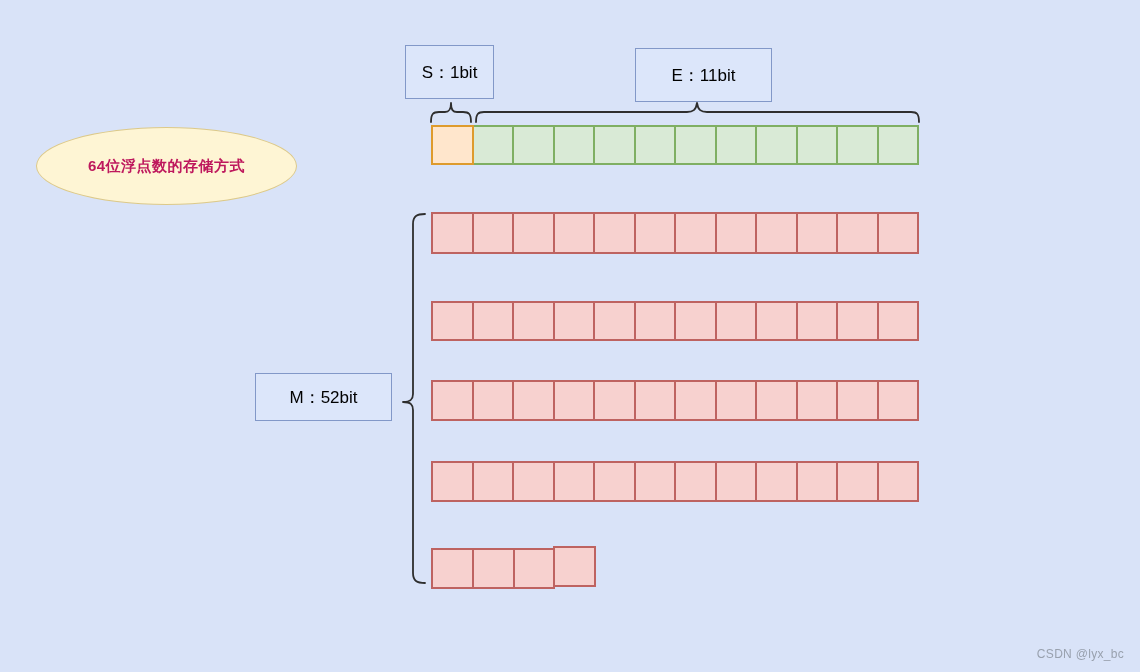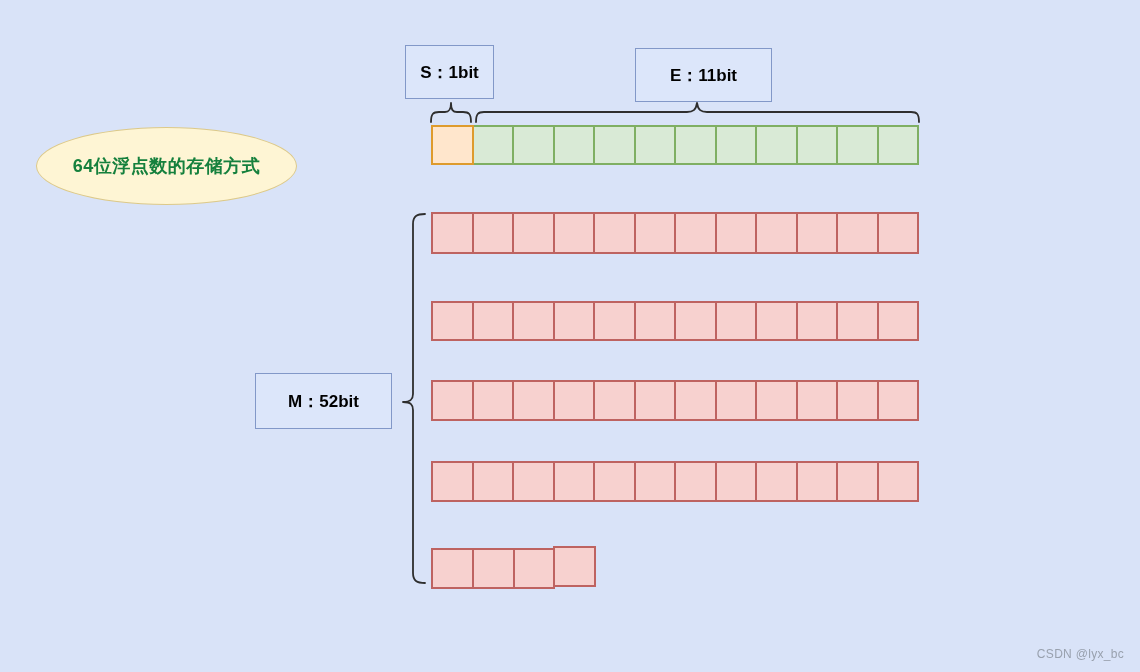--- a/index.html
+++ b/index.html
@@ -17,35 +17,35 @@
   .title-ellipse {
     position: absolute;
     left: 36px; top: 127px;
     width: 261px; height: 78px;
     background: var(--title-fill, #FEF5D4);
     border: 1.6px solid var(--title-stroke, #DCC98A);
     border-radius: 50%;
     display: flex; align-items: center; justify-content: center;
   }
   .title-ellipse span {
-    font-size: 18px; font-weight: bold; color: #15803d;
+    font-size: 15px; font-weight: bold; color: #be185d;
     letter-spacing: 0.5px; white-space: nowrap;
   }
 
   
   .label-box {
     position: absolute;
     background: var(--label-fill, #DCE6FA);
     border: 1.5px solid var(--label-stroke, #8298C8);
     display: flex; align-items: center; justify-content: center;
   }
-  .label-box span { font-size: 17px; font-weight: bold; color: #000; white-space: nowrap; }
+  .label-box span { font-size: 17px; font-weight: normal; color: #000; white-space: nowrap; }
   .s-box { left: 405px; top: 45px;  width: 89px;  height: 54px; }
   .e-box { left: 635px; top: 48px;  width: 137px; height: 54px; }
-  .m-box { left: 255px; top: 373px; width: 137px; height: 56px; }
+  .m-box { left: 255px; top: 373px; width: 137px; height: 48px; }
 
   
   .bit-row {
     position: absolute;
     display: flex;
     height: 40px;
   }
   .bit-row .cell {
     flex: 1 1 auto;
     border-style: solid;

